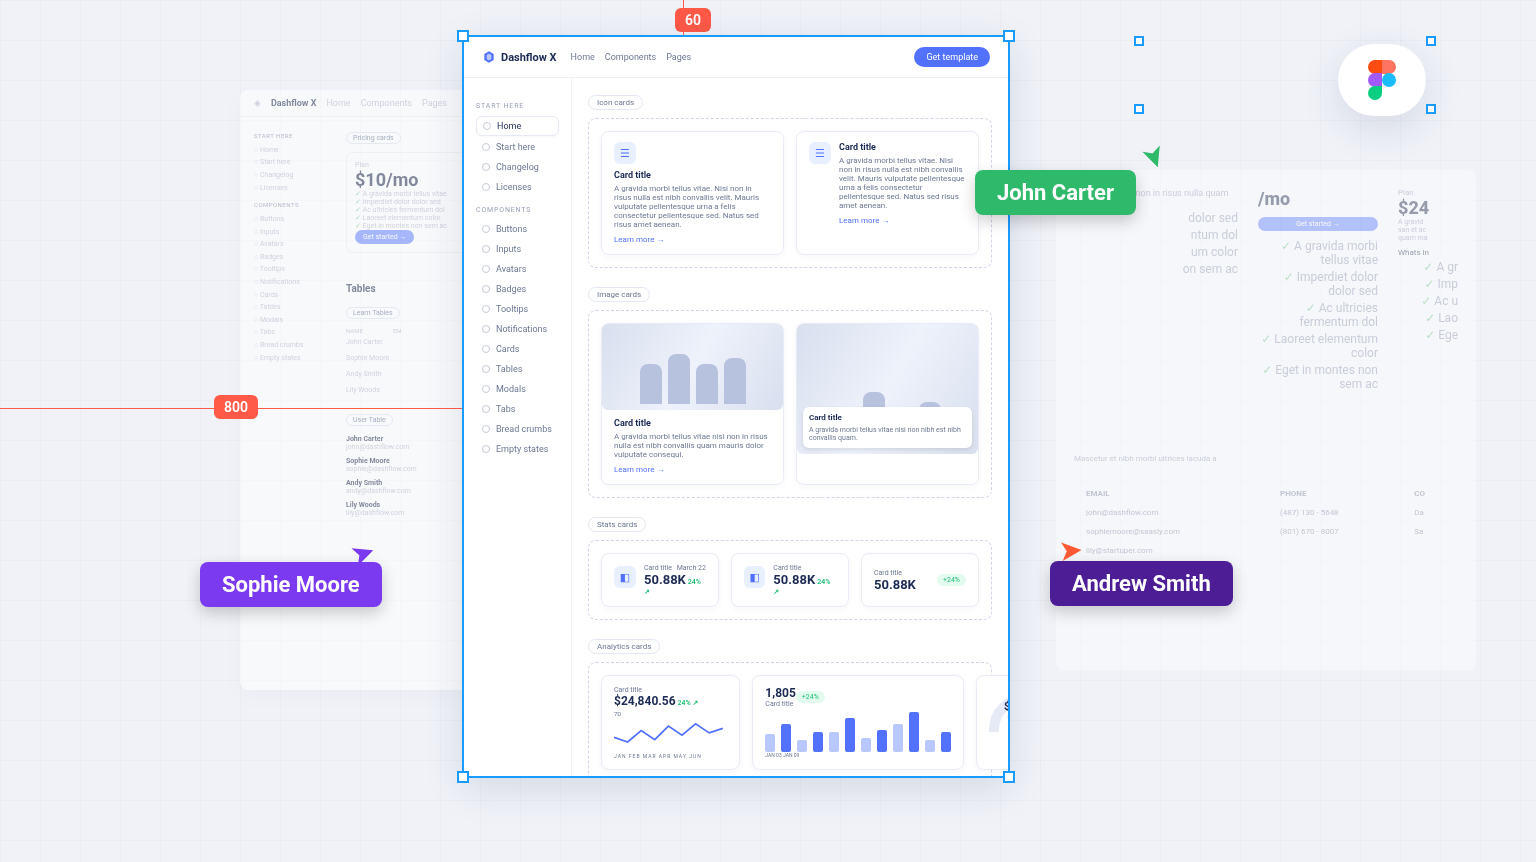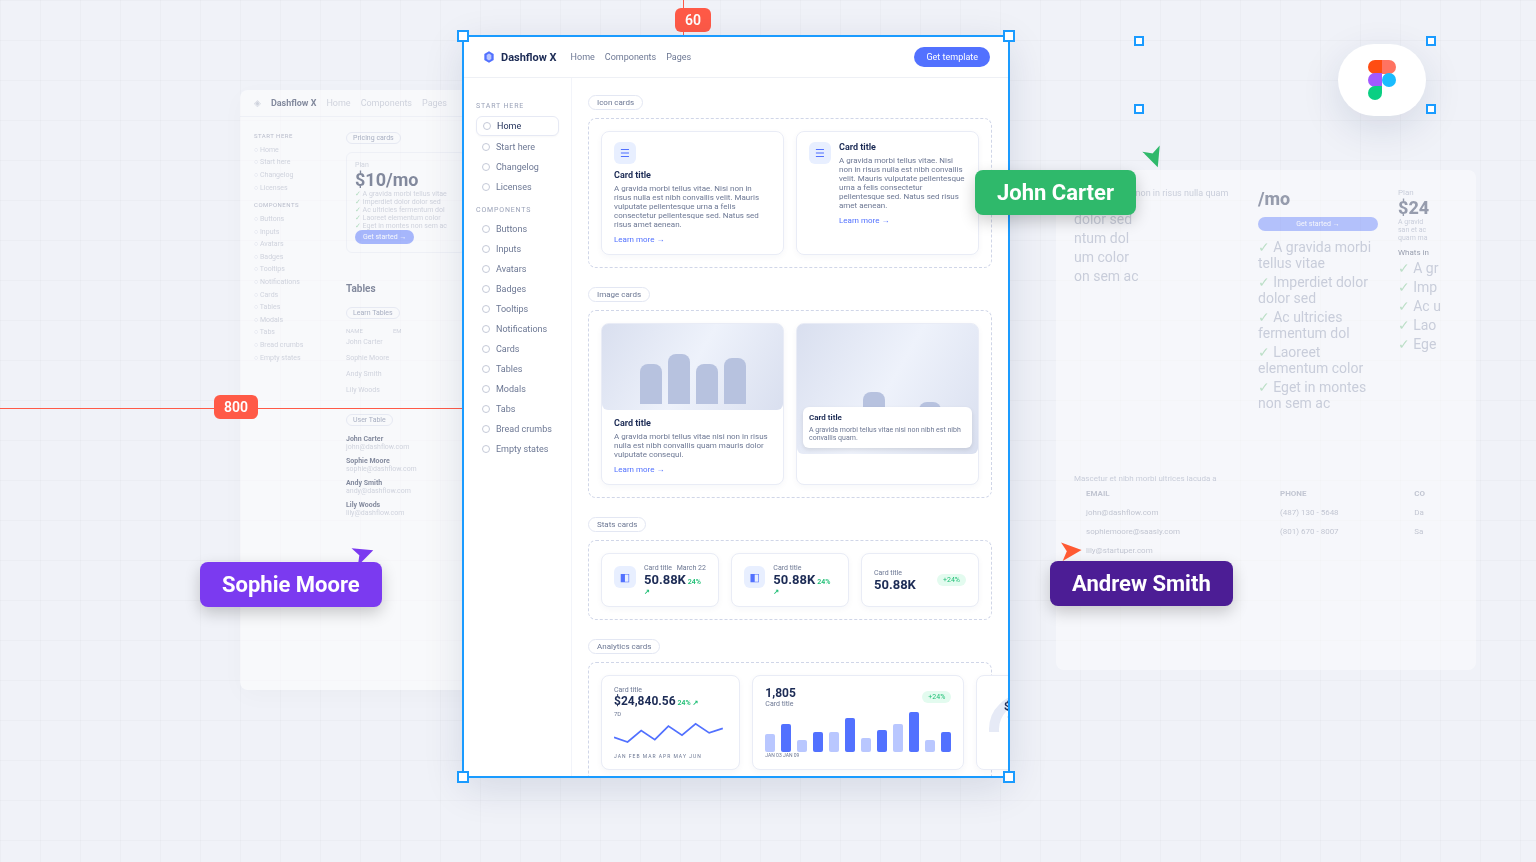--- a/index.html
+++ b/index.html
@@ -104,21 +104,21 @@
   .fr2{background:#ff7361;border-radius:0 7px 7px 0;left:14px;top:0;}
   .fr3{background:#a259ff;border-radius:7px 0 0 7px;left:0;top:13px;}
   .fr4{background:#1abcfe;border-radius:50%;left:14px;top:13px;}
   .fr5{background:#0acf83;border-radius:7px 0 7px 7px;left:0;top:26px;}
   
   .ph{position:absolute;width:10px;height:10px;background:#fff;border:2px solid #1a9bff;}
 
   
   .ghost2 { position:absolute; right:60px; top:170px; width:420px; height:500px; background:#fff; opacity:.45; border-radius:8px; padding:18px;}
   .ghost2 .price{color:#2a3553;font-size:18px;font-weight:800;}
-  .ghost2 .row{font-size:14px;color:#9aa2b8;margin:3px 0;}
+  .ghost2 .row{font-size:12px;color:#9aa2b8;margin:3px 0;text-align:right;}
   .ghost2 th{font-size:8px;color:#8a90a5;text-align:left;padding:4px 10px;}
   .ghost2 td{font-size:8px;color:#8a90a5;padding:4px 10px;}
 </style>
 </head>
 <body>
 
 <div class="grid-bg"></div>
 
 <div class="ghost" style="left:240px; top:90px; width:300px; height:600px;">
   <div class="hdr">
@@ -208,21 +208,21 @@
       <div style="font-size:7px;color:#9aa2b8;">A gravid<br>san et ac<br>quam ma</div>
       <div style="font-size:8px;color:#2a3553;margin-top:6px;">Whats in</div>
       <div class="chk row">A gr</div>
         <div class="chk row">Imp</div>
         <div class="chk row">Ac u</div>
         <div class="chk row">Lao</div>
         <div class="chk row">Ege</div>
     </div>
   </div>
   <div style="font-size:8px;color:#9aa2b8;margin-top:60px;">Mascetur et nibh morbi ultrices lacuda a</div>
-  <table style="width:100%;">
+  <table style="width:100%;margin-top:20px;">
     <tbody>
         <tr>
           <th>EMAIL</th>
           <th>PHONE</th>
           <th>CO</th>
         </tr>
     <tr>
           <td>john@dashflow.com</td>
           <td>(487) 130 - 5648</td>
           <td>Da</td>
@@ -433,21 +433,21 @@
           <span class="pct up">24% ↗</span>
           <div style="display:flex;justify-content:space-between;margin-top:2px;">
             <span class="faded" style="font-size:6px">7D</span>
           </div>
           <svg class="spark" viewBox="0 0 100 30">
               <polyline fill="none" stroke="#5271ff" stroke-width="1.5" points="0,18 12,22 24,12 36,20 48,8 60,16 72,6 84,14 96,10"></polyline>
             </svg>
           <div class="faded" style="font-size:5px;letter-spacing:.2em">JAN  FEB  MAR  APR  MAY  JUN</div>
         </div>
         <div class="card chartbox">
-          <div style="display:flex;justify-content:space-between;align-items:center">
+          <div style="display:flex;align-items:center">
             <div><span class="statnum" style="font-size:12px">1,805</span><div class="faded" style="font-size:7px">Card title</div></div>
             <span class="pct badge">+24%</span>
           </div>
           <div class="bars" style="margin-top:4px">
             <div class="b" style="height:18px;background:#b9c7ff"></div>
               <div class="b" style="height:28px;background:#5271ff"></div>
             <div class="b" style="height:12px;background:#b9c7ff"></div>
               <div class="b" style="height:20px;background:#5271ff"></div>
             <div class="b" style="height:20px;background:#b9c7ff"></div>
               <div class="b" style="height:34px;background:#5271ff"></div>

